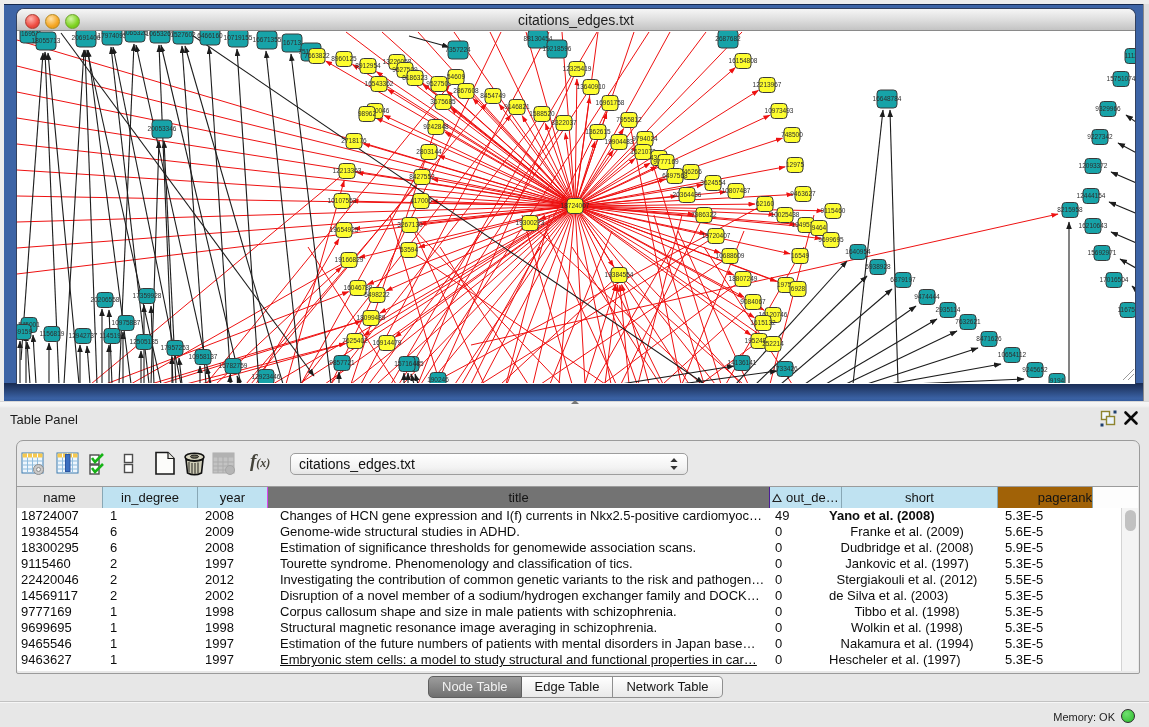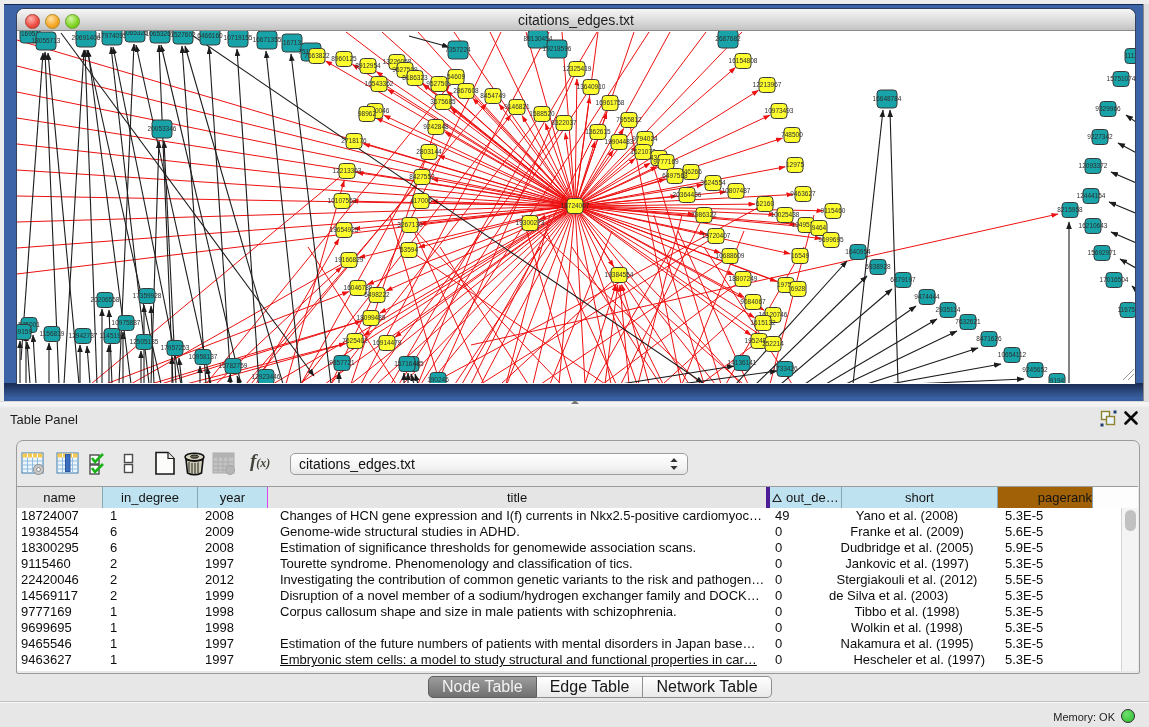--- a/index.html
+++ b/index.html
@@ -21,21 +21,21 @@
 #cont{position:absolute;left:16px;top:38px;width:1122px;height:232px;border:1px solid #9b9b9b;
  border-radius:7px 7px 2px 2px;background:#e9e9e9;}
 #combo{position:absolute;left:273px;top:12px;width:388px;height:20px;border:1px solid #9d9d9d;border-radius:5px;
  background:linear-gradient(#ffffff,#f2f2f2 70%,#e4e4e4);font-size:14px;color:#111;line-height:20px;padding-left:8px;}
 #thead{position:absolute;left:0px;top:45px;width:1121px;height:21px;background:#fdfdfd;
  border-top:1px solid #9b9b9b;border-bottom:1px solid #9b9b9b;font-size:13px;color:#141414;overflow:hidden;}
 #tbody{position:absolute;left:0px;top:67px;width:1121px;height:163px;background:#fff;font-size:13px;line-height:16px;color:#0c0c0c;
  border-radius:0 0 2px 2px;overflow:hidden;}
 #sbar{position:absolute;left:1104px;top:0;width:17px;height:163px;background:#f4f4f4;border-left:1px solid #d4d4d4;}
 #sthumb{position:absolute;left:3px;top:2px;width:11px;height:21px;background:#c1c1c1;border-radius:6px;}
-#tabs{position:absolute;left:428px;top:274px;height:20px;font-size:16px;}
+#tabs{position:absolute;left:428px;top:274px;height:20px;font-size:13px;}
 .tab{float:left;height:20px;line-height:20px;padding:0 13px;background:linear-gradient(#ffffff,#e9e9e9);
  border:1px solid #8f8f8f;border-left:none;color:#161616;}
 .tab.sel{background:linear-gradient(#9d9d9d,#6f6f6f);color:#f2f2f2;border:1px solid #5f5f5f;
  border-radius:5px 0 0 5px;}
 .tab.last{border-radius:0 5px 5px 0;}
 #status{position:absolute;left:0;top:299px;width:1149px;height:27px;border-top:1px solid #c2c2c2;
  box-shadow:inset 0 1px 0 #f6f6f6;}
 #mem{position:absolute;right:34px;top:9px;font-size:11px;color:#1e1e1e;}
 #dot{position:absolute;right:14px;top:7px;width:12px;height:12px;border-radius:50%;
  background:radial-gradient(circle at 38% 32%,#6fe06f,#2cbb2c);border:1.5px solid #2b2b2b;}
@@ -647,53 +647,53 @@
     <div id="combo">citations_edges.txt
       <svg style="position:absolute;right:8px;top:3px" width="10" height="14">
         <path d="M5 1L8.6 5H1.4z" fill="#333"></path>
           <path d="M5 13L1.4 9h7.2z" fill="#333"></path>
       </svg>
     </div>
     <div id="thead">
         <div style="position:absolute;left:0px;top:0;width:86px;height:21px;background:#e3e3e3;border-right:1px solid #88a7b5;box-sizing:border-box;text-align:center;line-height:21px;">name</div>
         <div style="position:absolute;left:86px;top:0;width:95px;height:21px;background:#bfe2f1;border-right:1px solid #88a7b5;box-sizing:border-box;text-align:center;line-height:21px;">in_degree</div>
         <div style="position:absolute;left:181px;top:0;width:70px;height:34px;background:#bfe2f1;border-right:1px solid #d946ef;box-sizing:border-box;text-align:center;line-height:21px;">year</div>
-        <div style="position:absolute;left:251px;top:0;width:502px;height:38px;background:#e5e5e5;border-right:4px solid #4c1d95;box-sizing:border-box;text-align:center;line-height:21px;">title</div>
+        <div style="position:absolute;left:251px;top:0;width:502px;height:38px;background:#737373;border-right:1px solid #4c1d95;box-sizing:border-box;text-align:center;line-height:21px;">title</div>
         <div style="position:absolute;left:753px;top:0;width:72px;height:21px;background:#bfe2f1;border-right:1px solid #88a7b5;box-sizing:border-box;text-align:center;line-height:21px;"><svg width="10" height="10" style="vertical-align:-1px">
             <path d="M5 1.5L9 8.5H1z" fill="none" stroke="#222" stroke-width="1.1"></path>
           </svg> out_de…</div>
         <div style="position:absolute;left:825px;top:0;width:156px;height:21px;background:#bfe2f1;border-right:1px solid #88a7b5;box-sizing:border-box;text-align:center;line-height:21px;">short</div>
         <div style="position:absolute;left:981px;top:0;width:95px;height:21px;background:#a16207;border-right:1px solid #88a7b5;box-sizing:border-box;text-align:right;line-height:21px;">pagerank</div>
       </div>
     <div id="tbody">
         <div style="position:absolute;left:0;top:0px;width:1120px;height:16px;">
 <span style="position:absolute;left:4px;">18724007</span>
 <span style="position:absolute;left:93px;">1</span>
 <span style="position:absolute;left:188px;">2008</span>
 <span style="position:absolute;left:263px;width:500px;overflow:hidden;white-space:nowrap;">Changes of HCN gene expression and I(f) currents in Nkx2.5-positive cardiomyoc…</span>
 <span style="position:absolute;left:758px;">49</span>
-<span style="position:absolute;left:812px;width:156px;text-align:center;">Yano et al. (2008)</span>
+<span style="position:absolute;left:812px;width:156px;font-weight:bold;">Yano et al. (2008)</span>
 <span style="position:absolute;left:988px;">5.3E-5</span>
 </div>
         <div style="position:absolute;left:0;top:16px;width:1120px;height:16px;">
 <span style="position:absolute;left:4px;">19384554</span>
 <span style="position:absolute;left:93px;">6</span>
 <span style="position:absolute;left:188px;">2009</span>
 <span style="position:absolute;left:263px;width:500px;overflow:hidden;white-space:nowrap;">Genome-wide structural studies in ADHD.</span>
 <span style="position:absolute;left:758px;">0</span>
 <span style="position:absolute;left:812px;width:156px;text-align:center;">Franke et al. (2009)</span>
 <span style="position:absolute;left:988px;">5.6E-5</span>
 </div>
         <div style="position:absolute;left:0;top:32px;width:1120px;height:16px;">
 <span style="position:absolute;left:4px;">18300295</span>
 <span style="position:absolute;left:93px;">6</span>
 <span style="position:absolute;left:188px;">2008</span>
 <span style="position:absolute;left:263px;width:500px;overflow:hidden;white-space:nowrap;">Estimation of significance thresholds for genomewide association scans.</span>
 <span style="position:absolute;left:758px;">0</span>
-<span style="position:absolute;left:812px;width:156px;text-align:center;">Dudbridge et al. (2005)</span>
+<span style="position:absolute;left:812px;width:156px;text-align:center;">Dudbridge et al. (2008)</span>
 <span style="position:absolute;left:988px;">5.9E-5</span>
 </div>
         <div style="position:absolute;left:0;top:48px;width:1120px;height:16px;">
 <span style="position:absolute;left:4px;">9115460</span>
 <span style="position:absolute;left:93px;">2</span>
 <span style="position:absolute;left:188px;">1997</span>
 <span style="position:absolute;left:263px;width:500px;overflow:hidden;white-space:nowrap;">Tourette syndrome. Phenomenology and classification of tics.</span>
 <span style="position:absolute;left:758px;">0</span>
 <span style="position:absolute;left:812px;width:156px;text-align:center;">Jankovic et al. (1997)</span>
 <span style="position:absolute;left:988px;">5.3E-5</span>
@@ -703,59 +703,60 @@
 <span style="position:absolute;left:93px;">2</span>
 <span style="position:absolute;left:188px;">2012</span>
 <span style="position:absolute;left:263px;width:500px;overflow:hidden;white-space:nowrap;">Investigating the contribution of common genetic variants to the risk and pathogen…</span>
 <span style="position:absolute;left:758px;">0</span>
 <span style="position:absolute;left:812px;width:156px;text-align:center;">Stergiakouli et al. (2012)</span>
 <span style="position:absolute;left:988px;">5.5E-5</span>
 </div>
         <div style="position:absolute;left:0;top:80px;width:1120px;height:16px;">
 <span style="position:absolute;left:4px;">14569117</span>
 <span style="position:absolute;left:93px;">2</span>
-<span style="position:absolute;left:188px;">1999</span>
+<span style="position:absolute;left:188px;">2002</span>
 <span style="position:absolute;left:263px;width:500px;overflow:hidden;white-space:nowrap;">Disruption of a novel member of a sodium/hydrogen exchanger family and DOCK…</span>
 <span style="position:absolute;left:758px;">0</span>
 <span style="position:absolute;left:812px;width:156px;">de Silva et al. (2003)</span>
 <span style="position:absolute;left:988px;">5.3E-5</span>
 </div>
         <div style="position:absolute;left:0;top:96px;width:1120px;height:16px;">
 <span style="position:absolute;left:4px;">9777169</span>
 <span style="position:absolute;left:93px;">1</span>
 <span style="position:absolute;left:188px;">1998</span>
 <span style="position:absolute;left:263px;width:500px;overflow:hidden;white-space:nowrap;">Corpus callosum shape and size in male patients with schizophrenia.</span>
 <span style="position:absolute;left:758px;">0</span>
 <span style="position:absolute;left:812px;width:156px;text-align:center;">Tibbo et al. (1998)</span>
 <span style="position:absolute;left:988px;">5.3E-5</span>
 </div>
         <div style="position:absolute;left:0;top:112px;width:1120px;height:16px;">
 <span style="position:absolute;left:4px;">9699695</span>
 <span style="position:absolute;left:93px;">1</span>
 <span style="position:absolute;left:188px;">1998</span>
+<span style="position:absolute;left:263px;width:500px;overflow:hidden;white-space:nowrap;">Structural magnetic resonance image averaging in schizophrenia.</span>
 <span style="position:absolute;left:758px;">0</span>
 <span style="position:absolute;left:812px;width:156px;text-align:center;">Wolkin et al. (1998)</span>
 <span style="position:absolute;left:988px;">5.3E-5</span>
 </div>
         <div style="position:absolute;left:0;top:128px;width:1120px;height:16px;">
 <span style="position:absolute;left:4px;">9465546</span>
 <span style="position:absolute;left:93px;">1</span>
 <span style="position:absolute;left:188px;">1997</span>
 <span style="position:absolute;left:263px;width:500px;overflow:hidden;white-space:nowrap;">Estimation of the future numbers of patients with mental disorders in Japan base…</span>
 <span style="position:absolute;left:758px;">0</span>
-<span style="position:absolute;left:812px;width:156px;text-align:center;">Nakamura et al. (1995)</span>
+<span style="position:absolute;left:812px;width:156px;text-align:center;">Nakamura et al. (1994)</span>
 <span style="position:absolute;left:988px;">5.3E-5</span>
 </div>
         <div style="position:absolute;left:0;top:144px;width:1120px;height:16px;">
 <span style="position:absolute;left:4px;">9463627</span>
 <span style="position:absolute;left:93px;">1</span>
 <span style="position:absolute;left:188px;">1997</span>
 <span style="position:absolute;left:263px;width:500px;overflow:hidden;white-space:nowrap;text-decoration:underline;">Embryonic stem cells: a model to study structural and functional properties in car…</span>
 <span style="position:absolute;left:758px;">0</span>
-<span style="position:absolute;left:812px;width:156px;text-align:right;">Hescheler et al. (1997)</span>
+<span style="position:absolute;left:812px;width:156px;text-align:left;">Hescheler et al. (1997)</span>
 <span style="position:absolute;left:988px;">5.3E-5</span>
 </div>
         <div id="sbar">
           <div id="sthumb"></div>
         </div>
       </div>
   </div>
   <div id="tabs">
     <div class="tab sel">Node Table</div>
       <div class="tab">Edge Table</div>

